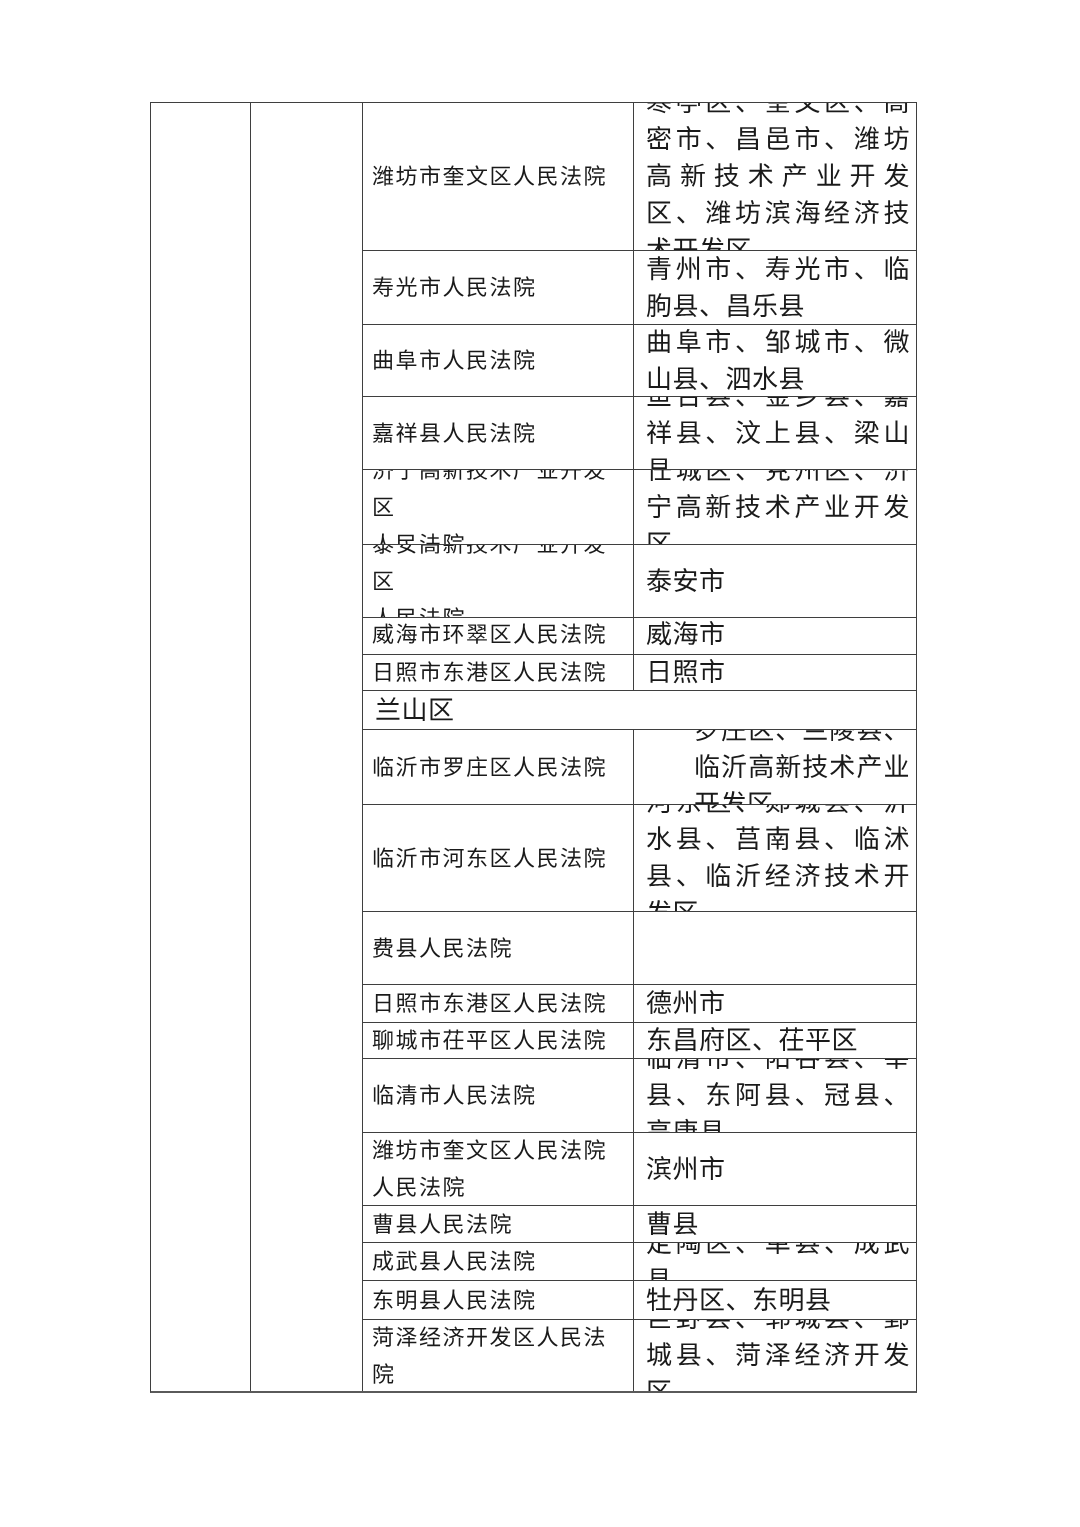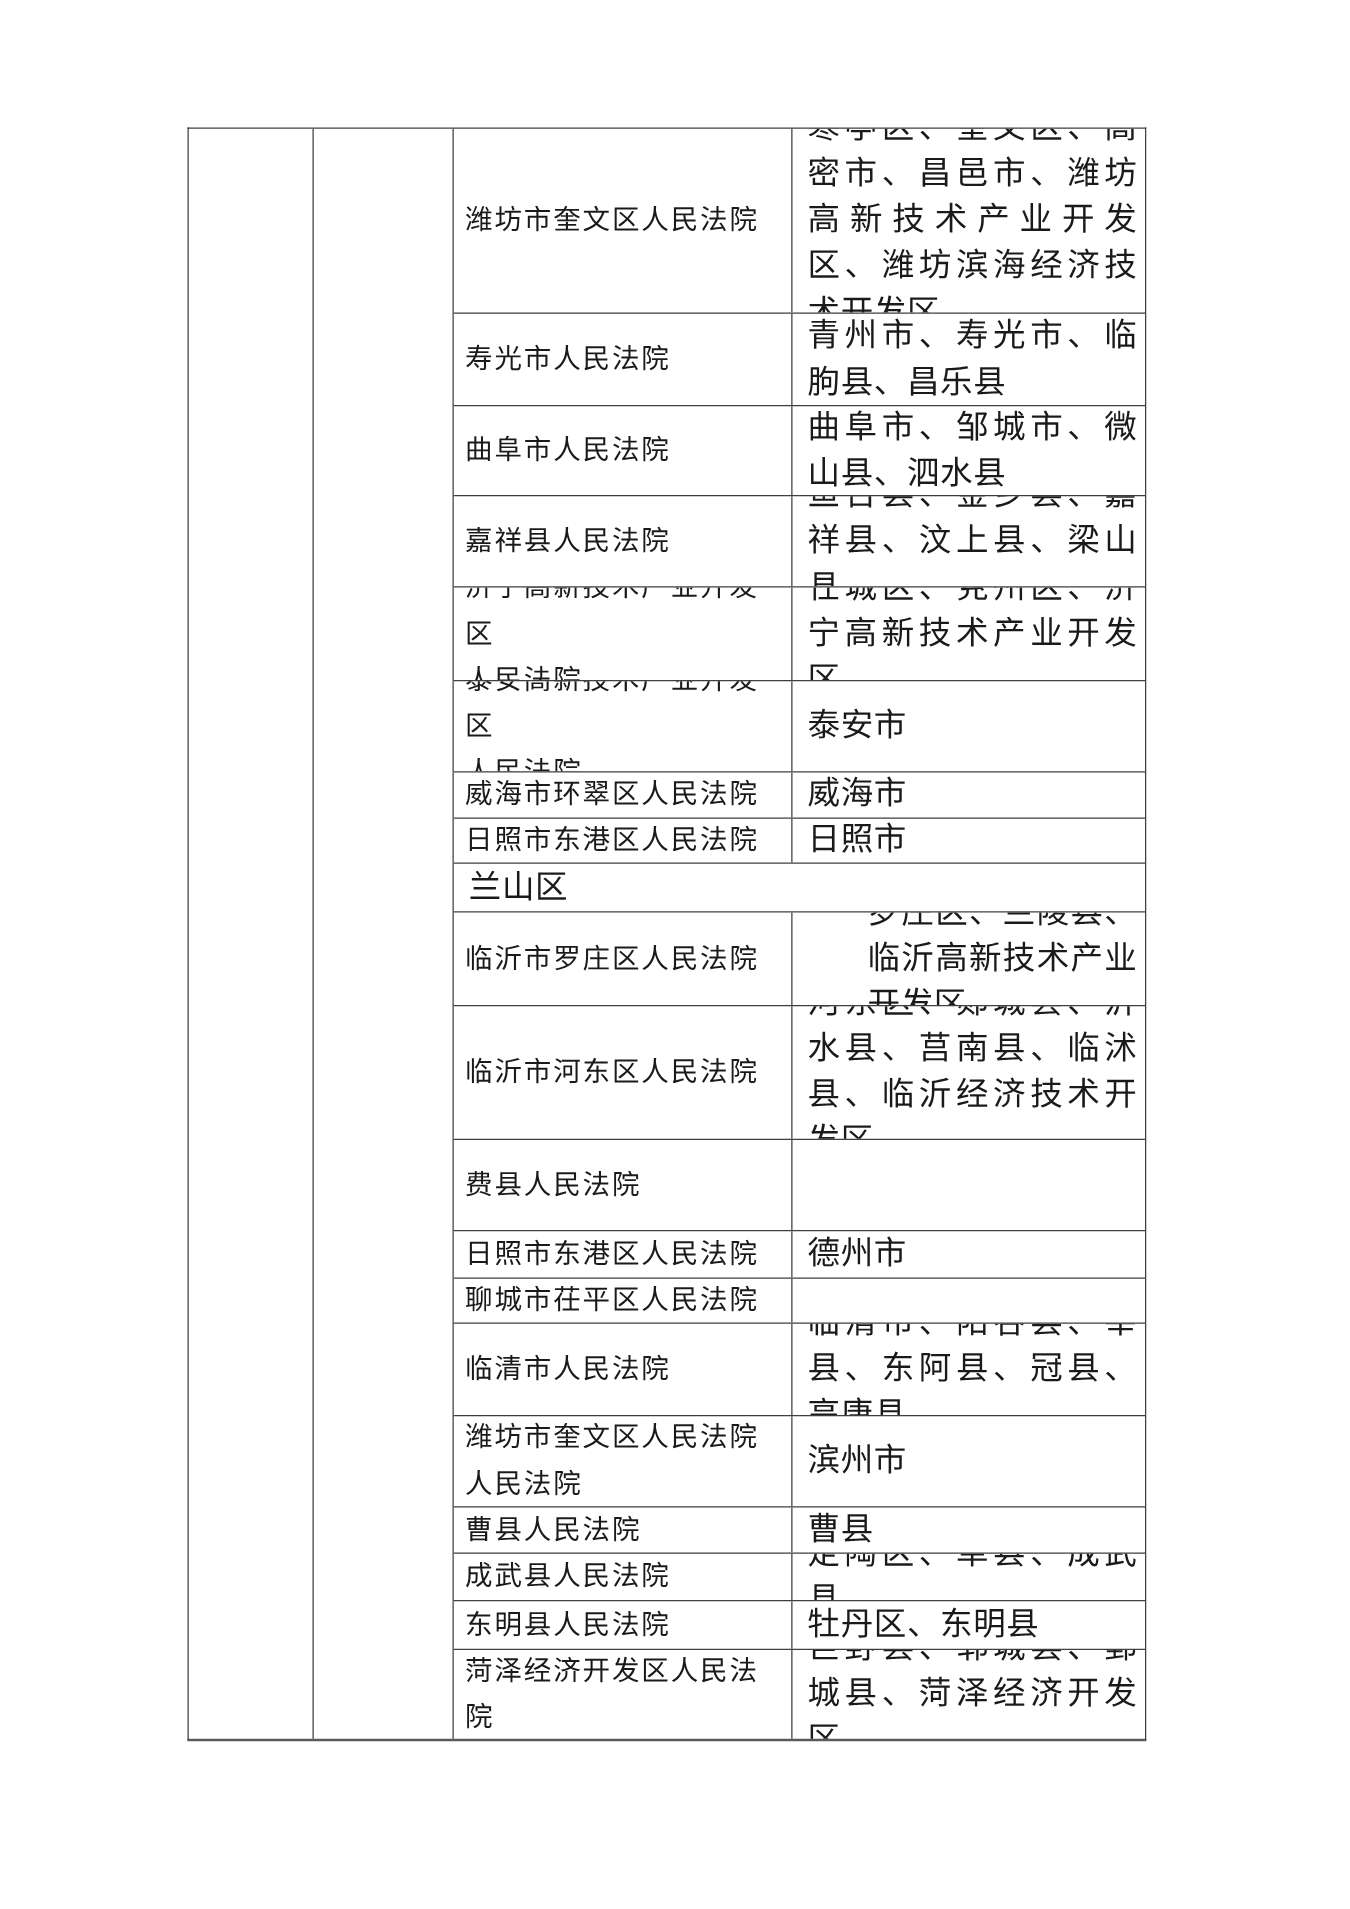--- a/index.html
+++ b/index.html
@@ -185,20 +185,23 @@
             <div class="court-text">日照市东港区人民法院</div>
           </div>
           <div class="cell juris">
             <div class="juris-text">德州市</div>
           </div>
         </div>
         <div class="row" style="height: 36px;">
           <div class="cell court">
             <div class="court-text">聊城市茌平区人民法院</div>
           </div>
+          <div class="cell juris">
+            <div class="juris-text">东昌府区、茌平区</div>
+          </div>
         </div>
         <div class="row" style="height: 74px;">
           <div class="cell court">
             <div class="court-text">临清市人民法院</div>
           </div>
           <div class="cell juris">
             <div class="juris-text">临清市、阳谷县、莘县、东阿县、冠县、高唐县</div>
           </div>
         </div>
         <div class="row" style="height: 73px;">

